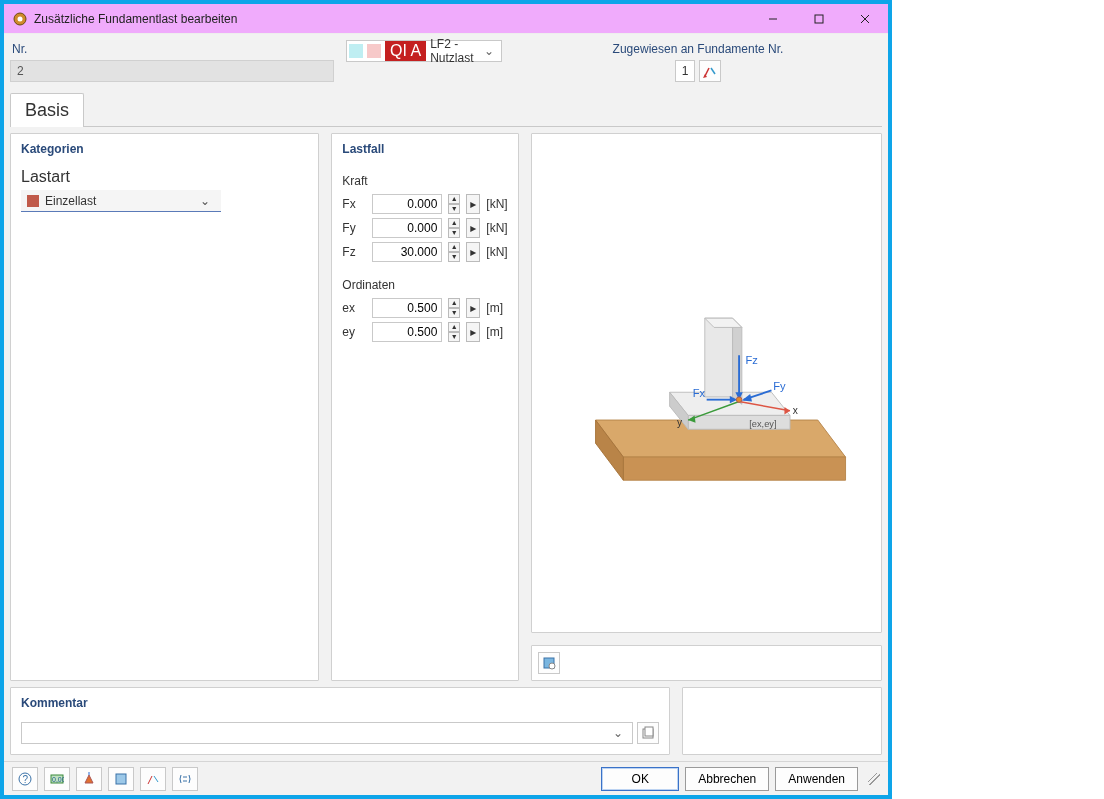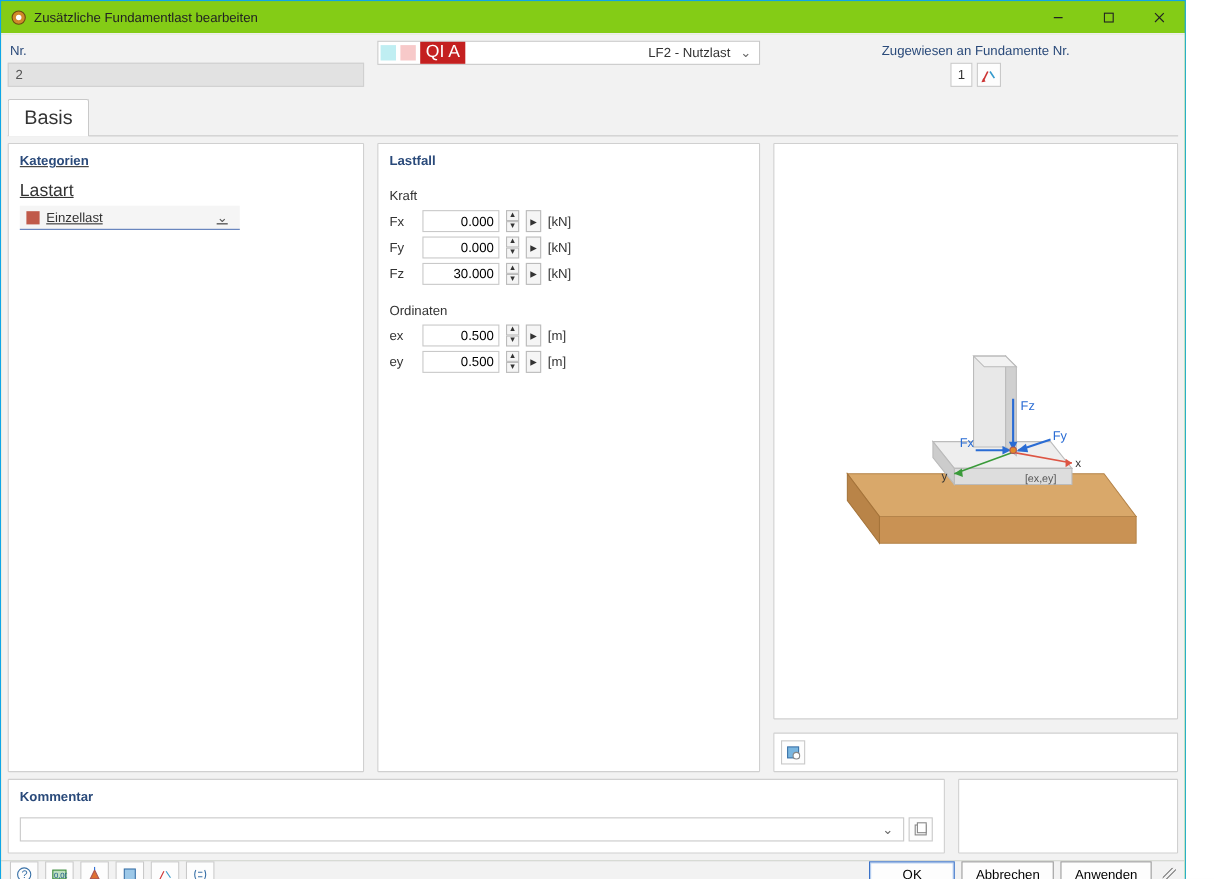--- a/index.html
+++ b/index.html
@@ -1,47 +1,47 @@
 <!DOCTYPE html>
 <html><head>
 <meta charset="utf-8">
 <style>
   * { box-sizing: border-box; font-family: "Segoe UI", Tahoma, sans-serif; }
   body { margin: 0; background: #fff; font-size: 12px; color: #333; }
-  .window { width: 1078px; height: 799px; border: 1px solid #0ea5e9; display: flex; flex-direction: column; background: #84cc16; }
+  .window { width: 892px; height: 799px; border: 4px solid #0ea5e9; display: flex; flex-direction: column; background: #f0abfc; }
   .titlebar { height: 30px; display: flex; align-items: center; padding: 0 0 0 8px; border-bottom: 1px solid #eee; }
   .titlebar-icon { width:16px; height:16px; margin-right:6px; display:inline-block; }
   .titlebar-text { flex:1; font-size:12px; color:#222; }
   .win-btn { width:46px; height:30px; display:flex; align-items:center; justify-content:center; cursor:pointer; }
 
   .content { flex:1; padding:6px; display:flex; flex-direction:column; gap:6px; background:#f2f2f2; }
   .top-row { display:flex; gap:12px; }
   .group { display:flex; flex-direction:column; }
   .group-label { font-size:12px; font-weight:400; color:#2a4a7a; padding:2px 2px 4px 2px; }
   .nr-group { width:324px; }
   .lastfall-group { flex:1; }
   .zug-group { width:368px;align-items:center; }
   .input-flat { height:22px; background:#e2e2e2; border:1px solid #d0d0d0; padding:0 6px; display:flex; align-items:center; color:#555; }
   .lastfall-box { height:22px; background:#fff; border:1px solid #c9c9c9; display:flex; align-items:center; padding:0 2px; gap:4px; cursor:pointer; }
   .lf-cyan { width:14px; height:14px; background:#bfeef2; display:inline-block;}
   .lf-pink { width:14px; height:14px; background:#f7c9c9; display:inline-block;}
   .lf-badge { background:#c42020; color:#fff; font-size:16px; padding:1px 5px; }
-  .lf-text { flex:1; color:#333;text-align:right; }
+  .lf-text { flex:1; color:#333; }
   .chev { width:20px; text-align:center; color:#666; }
   .zug-row { display:flex; gap:4px; }
   .zug-input { flex:1; height:22px; background:#fff; border:1px solid #c9c9c9; padding:0 6px; display:flex; align-items:center; }
   .icon-btn { width:22px; height:22px; border:1px solid #c9c9c9; background:#fdfdfd; display:flex; align-items:center; justify-content:center; cursor:pointer; }
 
   .tabstrip { display:flex; border-bottom:1px solid #c9c9c9; margin-top:4px; }
   .tab { padding:6px 14px; background:#fff; border:1px solid #c9c9c9; border-bottom:none; border-radius:2px 2px 0 0; font-size:18px; color:#333; cursor:pointer; position:relative; top:1px; }
 
   .main-row { flex:1; display:flex; gap:12px; }
   .panel { background:#fff; border:1px solid #d0d0d0; border-radius:1px; display:flex; flex-direction:column; }
   .panel-title { font-size:12px; font-weight:600; color:#2a4a7a; padding:8px 10px 6px 10px; }
-  .left-col { width:324px; display:flex; flex-direction:column; gap:12px;text-decoration:underline; }
+  .left-col { width:324px; display:flex; flex-direction:column; gap:12px; }
   .cat-panel { flex:1; }
   .cat-body { padding:6px 10px 10px 10px; }
   .lbl { color:#333; font-size:16px; margin-bottom:4px; }
   .dropdown { height:22px; border-bottom:1.5px solid #5a7ab8; background:#f5f5f5; display:flex; align-items:center; padding:0 6px; cursor:pointer; width:200px; }
   .color-sw { width:12px; height:12px; background:#c05a4a; margin-right:6px; }
   .dropdown .txt { flex:1; }
   .dropdown .chev { color:#555; }
 
   .mid-col { flex:1; }
   .param-body { padding:6px 10px 10px 10px; }

